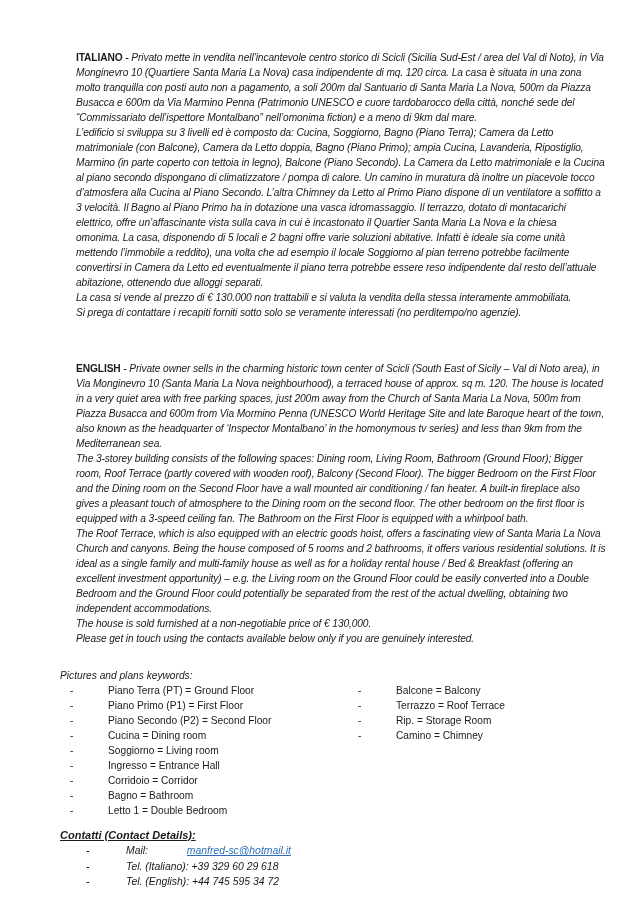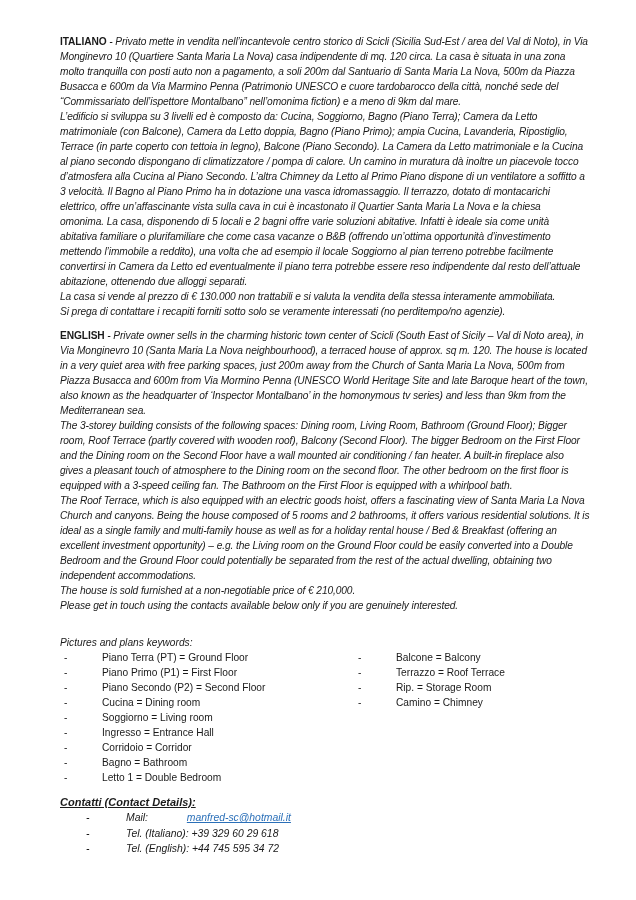--- a/index.html
+++ b/index.html
@@ -1,26 +1,26 @@
 <!DOCTYPE html>
 <html><head>
 <meta charset="utf-8">
 <style>
   html, body { margin: 0; padding: 0; background: #ffffff; }
   body { width: 636px; height: 900px; position: relative; overflow: hidden;
          font-family: "Liberation Sans", sans-serif; color: #1a1a1a; }
   .page { position: absolute; left: 60px; top: 34px; width: 520px; }
-  .para { font-size: 10.2px; line-height: 15px; margin: 0; font-style: italic; letter-spacing: -0.1px; }
+  .para { font-size: 10.2px; line-height: 15px; margin: 16px; font-style: italic; letter-spacing: -0.1px; }
   .para b { font-style: normal; font-weight: bold; }
   .line { display: block; white-space: nowrap; }
   .gap { height: 9px; }
   .kw-title { font-size: 10.2px; font-style: italic; line-height: 15px; margin-top: 22px; }
   .kw-wrap { position: relative; height: 135px; }
   .kw-col { position: absolute; top: 0; }
-  .kw-col.left { left: 4px; }
+  .kw-col.left { left: 10px; }
   .kw-col.right { left: 298px; }
   .kw-item { font-size: 10.2px; line-height: 15px; white-space: nowrap; }
   .kw-dash { display: inline-block; width: 38px; }
   .contact-title { font-size: 11px; font-weight: bold; font-style: italic; line-height: 16px; margin-top: 9px; text-decoration: underline; }
   .contact-item { font-size: 10.4px; font-style: italic; line-height: 15.5px; white-space: nowrap; padding-left: 26px; }
   .contact-item .kw-dash { width: 40px; }
   a.mail { color: #2a6fb8; text-decoration: underline; padding-left: 36px; }
 </style>
 </head>
 <body>
@@ -28,27 +28,26 @@
 <div class="page">
 
   <div class="para">
     <span class="line"><b>ITALIANO</b><span> - Privato mette in vendita nell’incantevole centro storico di Scicli (Sicilia Sud-Est / area del Val di Noto), in Via</span></span>
     <span class="line">Monginevro 10 (Quartiere Santa Maria La Nova) casa indipendente di mq. 120 circa. La casa è situata in una zona</span>
     <span class="line">molto tranquilla con posti auto non a pagamento, a soli 200m dal Santuario di Santa Maria La Nova, 500m da Piazza</span>
     <span class="line">Busacca e 600m da Via Marmino Penna (Patrimonio UNESCO e cuore tardobarocco della città, nonché sede del</span>
     <span class="line">“Commissariato dell’ispettore Montalbano” nell’omonima fiction) e a meno di 9km dal mare.</span>
     <span class="line">L’edificio si sviluppa su 3 livelli ed è composto da: Cucina, Soggiorno, Bagno (Piano Terra); Camera da Letto</span>
     <span class="line">matrimoniale (con Balcone), Camera da Letto doppia, Bagno (Piano Primo); ampia Cucina, Lavanderia, Ripostiglio,</span>
-    <span class="line">Terrace (in parte coperto con tettoia in legno), Balcone (Piano Secondo). La Camera da Letto matrimoniale e la Cucina</span>
+    <span class="line">Marmino (in parte coperto con tettoia in legno), Balcone (Piano Secondo). La Camera da Letto matrimoniale e la Cucina</span>
     <span class="line">al piano secondo dispongano di climatizzatore / pompa di calore. Un camino in muratura dà inoltre un piacevole tocco</span>
     <span class="line">d’atmosfera alla Cucina al Piano Secondo. L’altra Chimney da Letto al Primo Piano dispone di un ventilatore a soffitto a</span>
     <span class="line">3 velocità. Il Bagno al Piano Primo ha in dotazione una vasca idromassaggio. Il terrazzo, dotato di montacarichi</span>
     <span class="line">elettrico, offre un’affascinante vista sulla cava in cui è incastonato il Quartier Santa Maria La Nova e la chiesa</span>
     <span class="line">omonima. La casa, disponendo di 5 locali e 2 bagni offre varie soluzioni abitative. Infatti è ideale sia come unità</span>
-    <span class="line">abitativa familiare o plurifamiliare che come casa vacanze o B&amp;B (offrendo un’ottima opportunità d’investimento</span>
     <span class="line">mettendo l’immobile a reddito), una volta che ad esempio il locale Soggiorno al pian terreno potrebbe facilmente</span>
     <span class="line">convertirsi in Camera da Letto ed eventualmente il piano terra potrebbe essere reso indipendente dal resto dell’attuale</span>
     <span class="line">abitazione, ottenendo due alloggi separati.</span>
     <span class="line">La casa si vende al prezzo di € 130.000 non trattabili e si valuta la vendita della stessa interamente ammobiliata.</span>
     <span class="line">Si prega di contattare i recapiti forniti sotto solo se veramente interessati (no perditempo/no agenzie).</span>
   </div>
 
   <div class="gap"></div>
 
   <div class="para">
@@ -62,21 +61,21 @@
     <span class="line">room, Roof Terrace (partly covered with wooden roof), Balcony (Second Floor). The bigger Bedroom on the First Floor</span>
     <span class="line">and the Dining room on the Second Floor have a wall mounted air conditioning / fan heater. A built-in fireplace also</span>
     <span class="line">gives a pleasant touch of atmosphere to the Dining room on the second floor. The other bedroom on the first floor is</span>
     <span class="line">equipped with a 3-speed ceiling fan. The Bathroom on the First Floor is equipped with a whirlpool bath.</span>
     <span class="line">The Roof Terrace, which is also equipped with an electric goods hoist, offers a fascinating view of Santa Maria La Nova</span>
     <span class="line">Church and canyons. Being the house composed of 5 rooms and 2 bathrooms, it offers various residential solutions. It is</span>
     <span class="line">ideal as a single family and multi-family house as well as for a holiday rental house / Bed &amp; Breakfast (offering an</span>
     <span class="line">excellent investment opportunity) – e.g. the Living room on the Ground Floor could be easily converted into a Double</span>
     <span class="line">Bedroom and the Ground Floor could potentially be separated from the rest of the actual dwelling, obtaining two</span>
     <span class="line">independent accommodations.</span>
-    <span class="line">The house is sold furnished at a non-negotiable price of € 210,000.</span>
+    <span class="line">The house is sold furnished at a non-negotiable price of € 130,000.</span>
     <span class="line">Please get in touch using the contacts available below only if you are genuinely interested.</span>
   </div>
 
   <div class="kw-title">Pictures and plans keywords:</div>
   <div class="kw-wrap">
     <div class="kw-col left">
       <div class="kw-item"><span class="kw-dash">-</span><span>Piano Terra (PT) = Ground Floor</span></div>
       <div class="kw-item"><span class="kw-dash">-</span><span>Piano Primo (P1) = First Floor</span></div>
       <div class="kw-item"><span class="kw-dash">-</span><span>Piano Secondo (P2) = Second Floor</span></div>
       <div class="kw-item"><span class="kw-dash">-</span><span>Cucina = Dining room</span></div>

